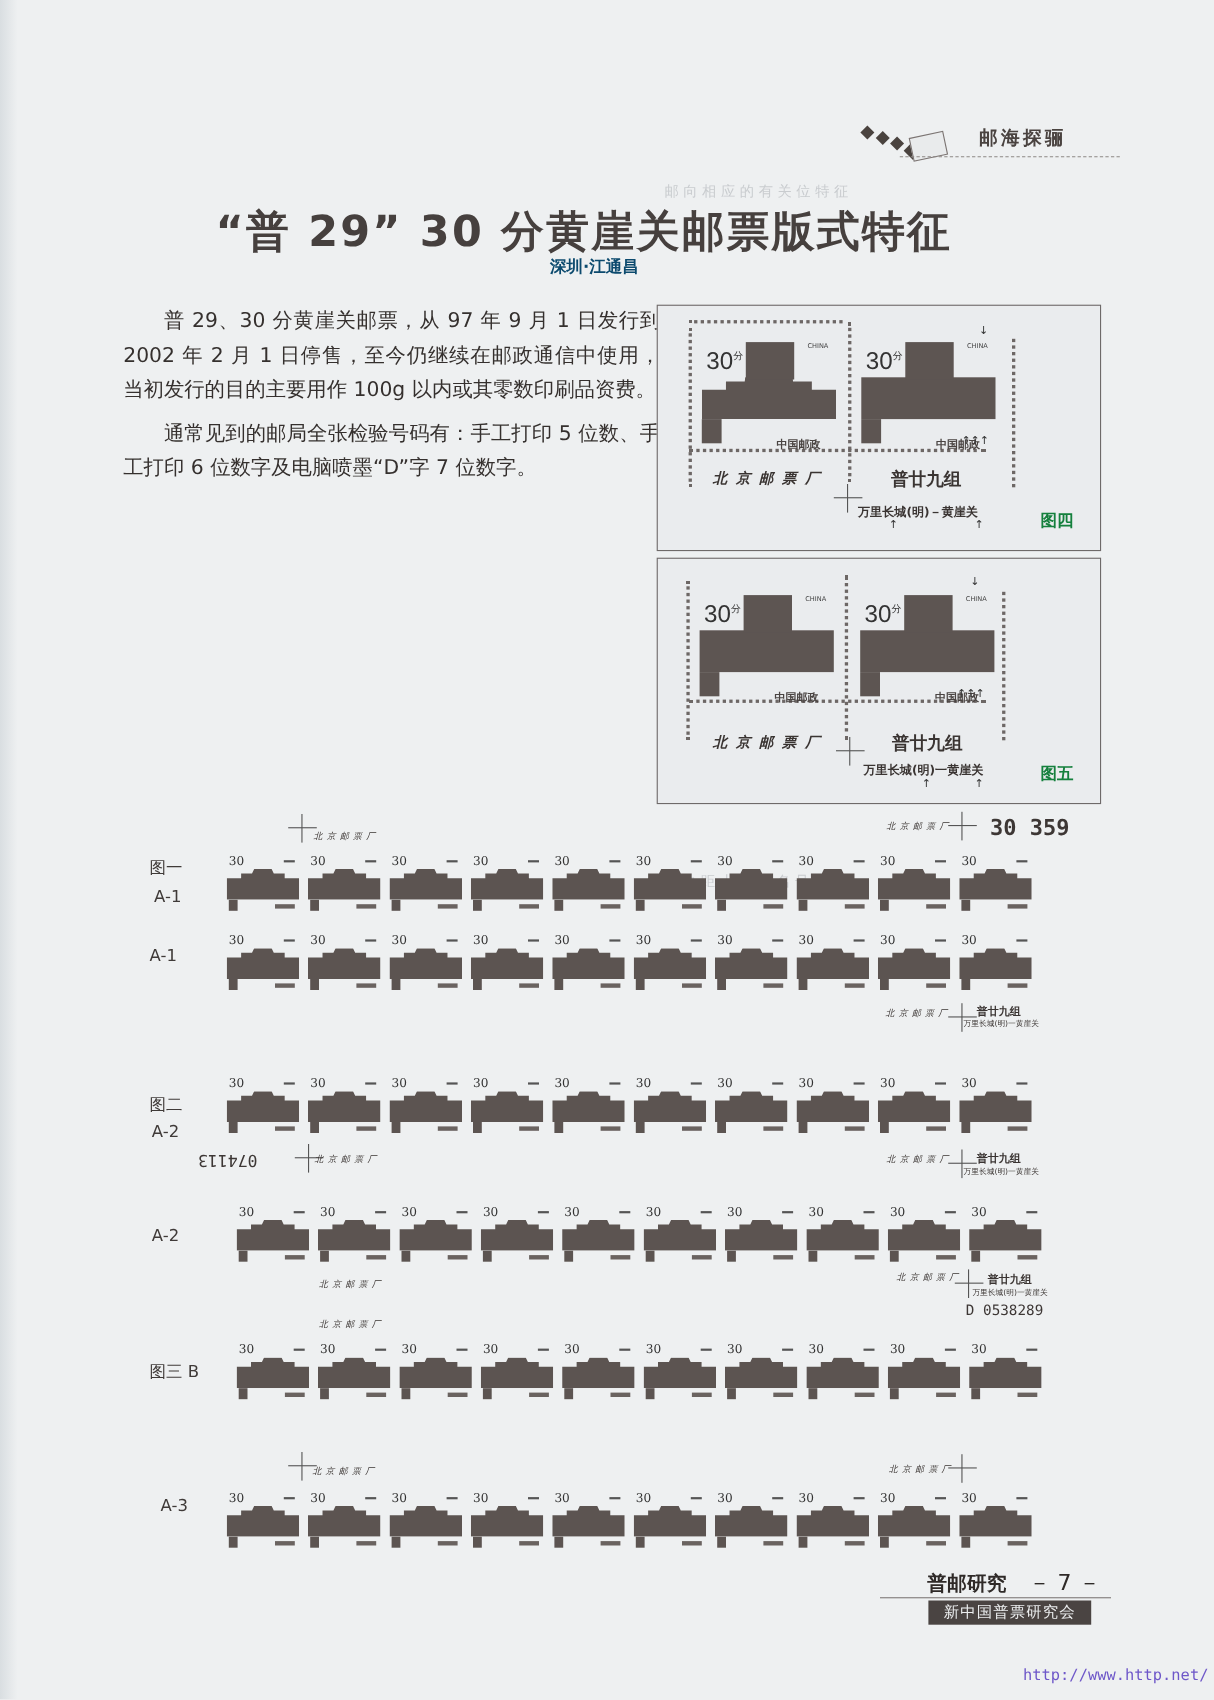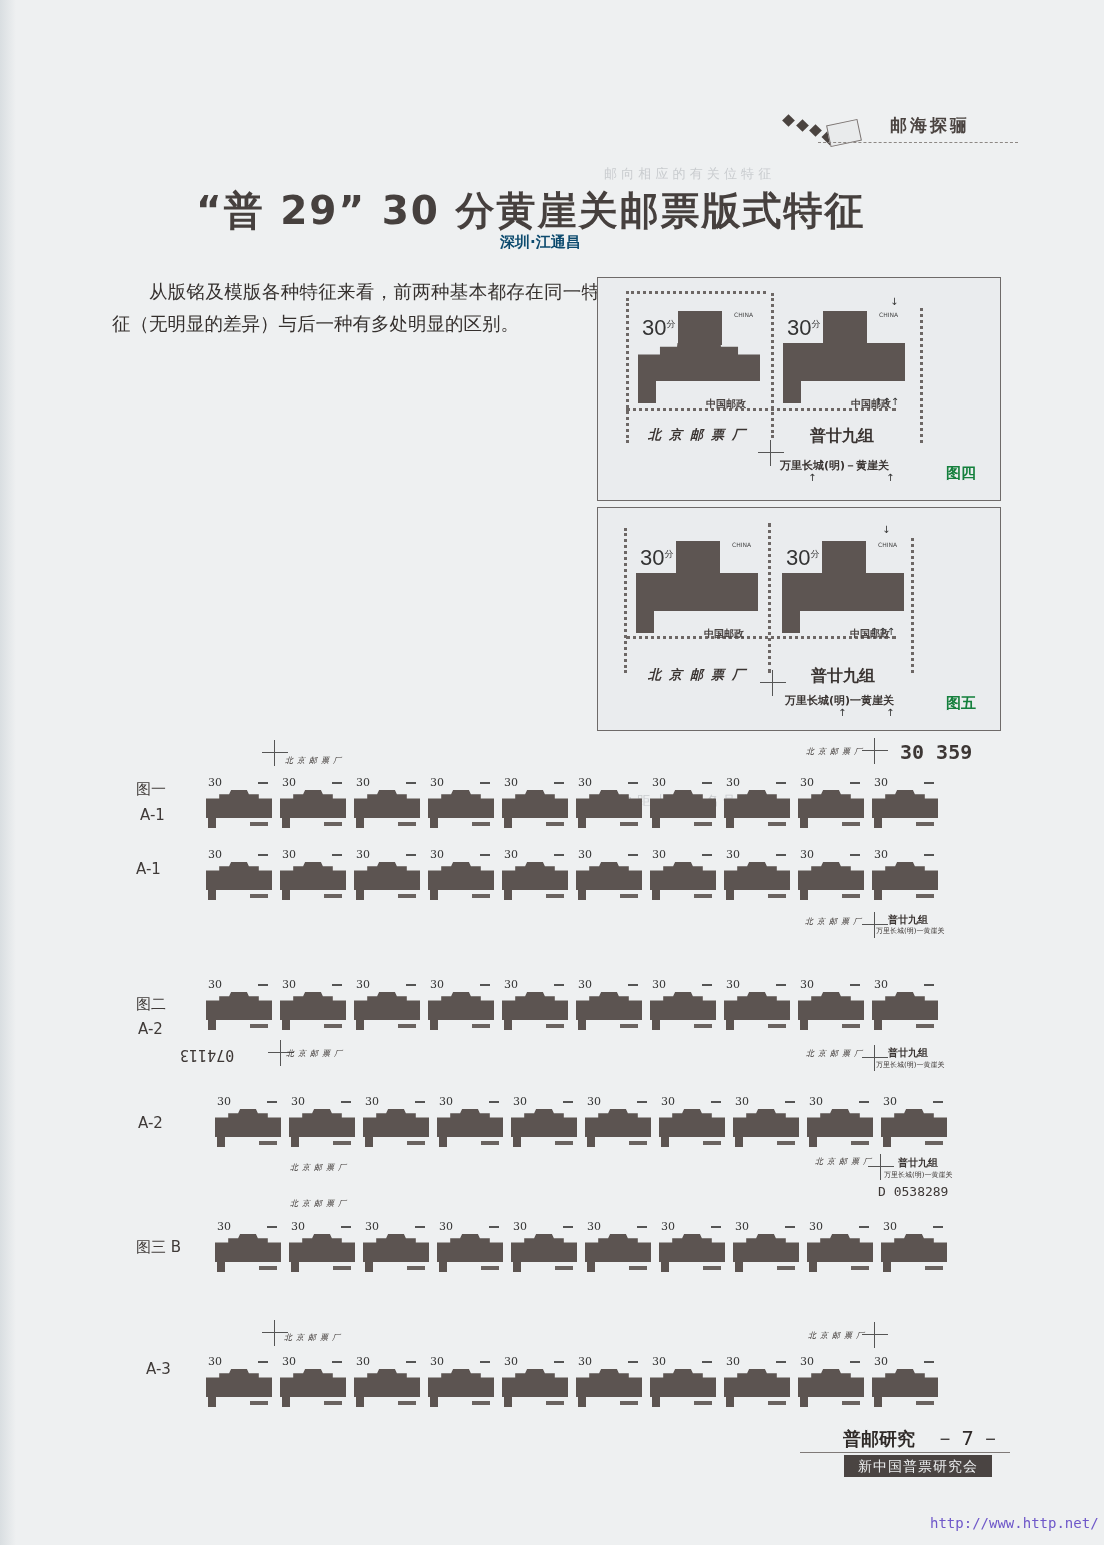--- a/index.html
+++ b/index.html
@@ -88,21 +88,22 @@
   <div class="badge-title">邮海探骊</div>
 </div>
 
 <div class="bleed" style="left:604px;top:165px">邮 向 相 应 的 有 关 位 特 征</div>
 <div class="bleed" style="left:620px;top:792px">边 距 十 个 版 名 号 字 应</div>
 
 <h1 class="title">“普 29” 30 分黄崖关邮票版式特征</h1>
 <div class="byline">深圳·江通昌</div>
 
 <div class="article">
-  <p style="margin-bottom:8px">从版铭及模版各种特征来看，前两种基本都存在同一特征（无明显的差异）与后一种有多处明显的区别。</p>
+  <p style="margin-bottom:8px">普 29、30 分黄崖关邮票，从 97 年 9 月 1 日发行到 2002 年 2 月 1 日停售，至今仍继续在邮政通信中使用，当初发行的目的主要用作 100g 以内或其零数印刷品资费。</p>
+  <p style="margin-bottom:8px">通常见到的邮局全张检验号码有：手工打印 5 位数、手工打印 6 位数字及电脑喷墨“D”字 7 位数字。</p>
 </div>
 
 <div class="fig-panel" style="left:597px;top:277px;width:402px;height:222px">
   <div class="perf-h" style="left:28px;top:13px;width:140px"></div>
   <div class="perf-v" style="left:28px;top:20px;height:145px"></div>
   <div class="perf-h" style="left:28px;top:130px;width:270px"></div>
   <div class="perf-v" style="left:173px;top:15px;height:145px"></div>
   <div class="perf-v" style="left:322px;top:30px;height:135px"></div>
   <div class="stamp-big" style="left:38px;top:25px">
     <span class="val"><span>30</span><sup style="font-size:9px">分</sup></span>

